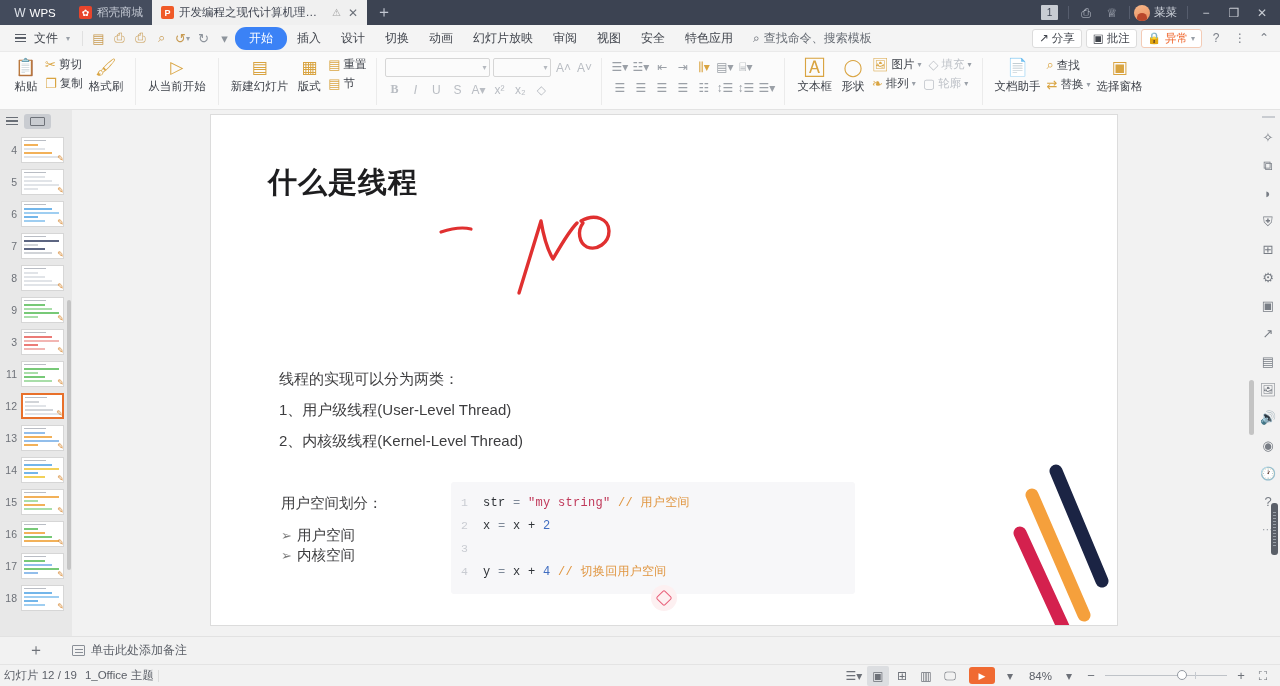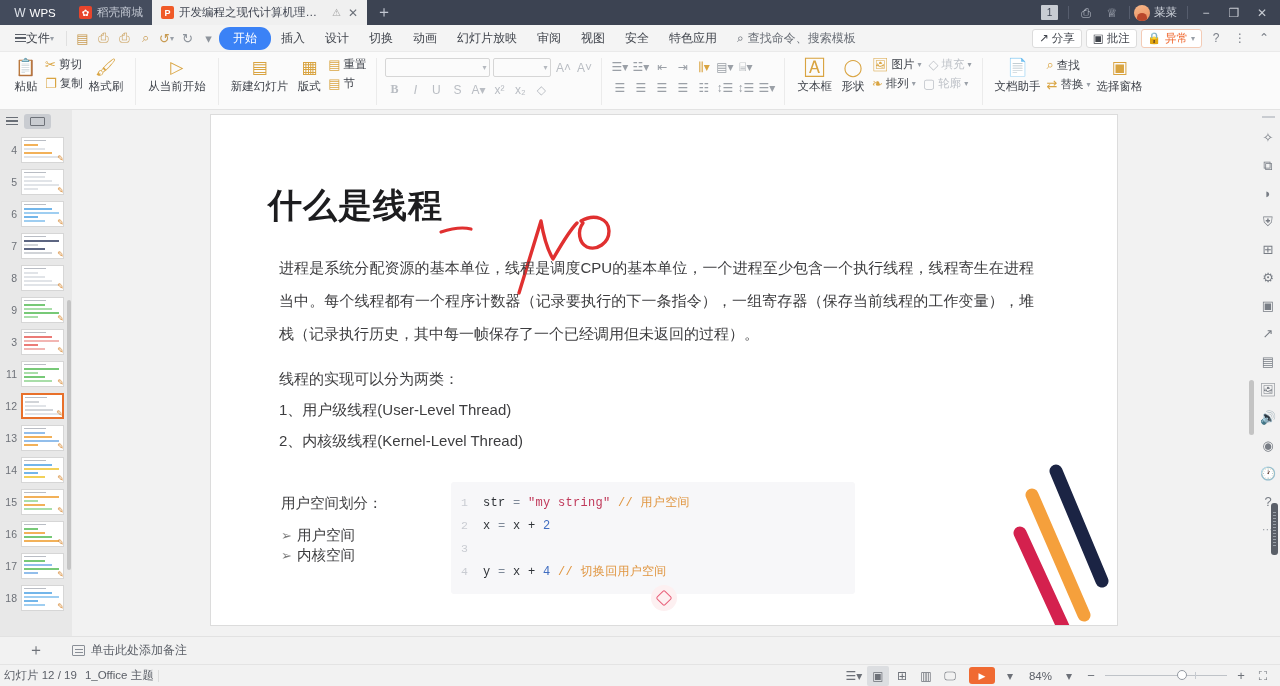--- a/index.html
+++ b/index.html
@@ -67,21 +67,21 @@
   .uname { font-size: 11.5px; color: #ced3db; margin-right: 6px; }
   .winbtn { width: 28px; height: 25px; display:flex; align-items:center;
     justify-content:center; color:#c8ccd3; font-size: 12px; }
 
   
   .menubar {
     height: 27px; background: #f4f4f4; display: flex; align-items: center;
     padding-left: 8px; font-size: 12px; color: #41454d; gap: 0;
     border-bottom: 1px solid #eaeaea;
   }
-  .mb-file { display:flex; align-items:center; gap:0; padding: 0 7px; height: 22px; }
+  .mb-file { display:flex; align-items:center; gap:8px; padding: 0 7px; height: 22px; }
   .hamb { display:inline-flex; flex-direction:column; gap:2px; }
   .hamb i { display:block; width:11px; height:1.4px; background:#5b6069; }
   .caret { font-size: 8px; color: #9aa0a8; }
   .mb-sep { width:1px; height:15px; background:#e0e0e0; margin:0 5px; }
   .mb-ico {
     width: 21px; height: 21px; display:flex; align-items:center;
     justify-content:center; color:#c89b52; font-size: 13px;
   }
   .mb-ico.gray { color:#8e949c; }
   .mb-tab { padding: 3px 10px; font-size: 12px; color:#41454d; border-radius: 11px; }
@@ -164,21 +164,21 @@
     background:#c4c4c4; border-radius:2px; }
 
   
   .canvas { flex:1; position:relative; display:flex; align-items:flex-start;
     justify-content:center; padding-top: 5px; }
   .slide {
     width: 906px; height: 510px; background:#fff; position:relative;
     box-shadow: 0 0 0 1px #dcdcdc; overflow:hidden;
   }
   .s-title {
-    position:absolute; left:57px; top:68px; font-size:34px; font-weight:bold;
+    position:absolute; left:57px; top:48px; font-size:29px; font-weight:bold;
     color:#1d1d1f; letter-spacing:1px;
   }
   .ink { position:absolute; pointer-events:none; }
   .s-para {
     position:absolute; left:68px; top:136px; width:755px; font-size:15px;
     line-height: 33px; color:#3d3d3f; text-align: justify;
   }
   .s-sub { position:absolute; left:68px; font-size:15px; color:#3d3d3f; }
   .s-sub.l1 { top: 255px; }
   .s-sub.l2 { top: 286px; }
@@ -714,21 +714,20 @@
         <div class="s-title">什么是线程</div>
 
         <svg class="ink" style="left:200px; top:60px; width:220px; height:120px;" viewBox="0 0 220 120">
           <path d="M30 57 C 42 53, 52 52, 60 54" stroke="#e03030" stroke-width="3.2" fill="none" stroke-linecap="round"></path>
           <path d="M108 118 C 116 92, 124 66, 130 46 C 132 58, 136 74, 142 84
                    C 150 70, 158 56, 166 48" stroke="#e03030" stroke-width="3.4" fill="none" stroke-linecap="round" stroke-linejoin="round"></path>
           <path d="M170 46 C 184 38, 198 44, 198 56 C 198 68, 186 76, 176 72
                    C 168 68, 166 56, 172 48" stroke="#e03030" stroke-width="3.4" fill="none" stroke-linecap="round"></path>
         </svg>
 
-        <div class="s-para">进程是系统分配资源的基本单位，线程是调度CPU的基本单位，一个进程至少包含一个执行线程，线程寄生在进程当中。每个线程都有一个程序计数器（记录要执行的下一条指令），一组寄存器（保存当前线程的工作变量），堆栈（记录执行历史，其中每一帧保存了一个已经调用但未返回的过程）。</div>
 
         <div class="s-sub l1">线程的实现可以分为两类：</div>
         <div class="s-sub l2">1、用户级线程(User-Level Thread)</div>
         <div class="s-sub l3">2、内核级线程(Kernel-Level Thread)</div>
 
         <div class="s-space h">用户空间划分：</div>
         <div class="s-space b1">
           <span class="arrowg">➢</span><span>用户空间</span>
         </div>
         <div class="s-space b2">

